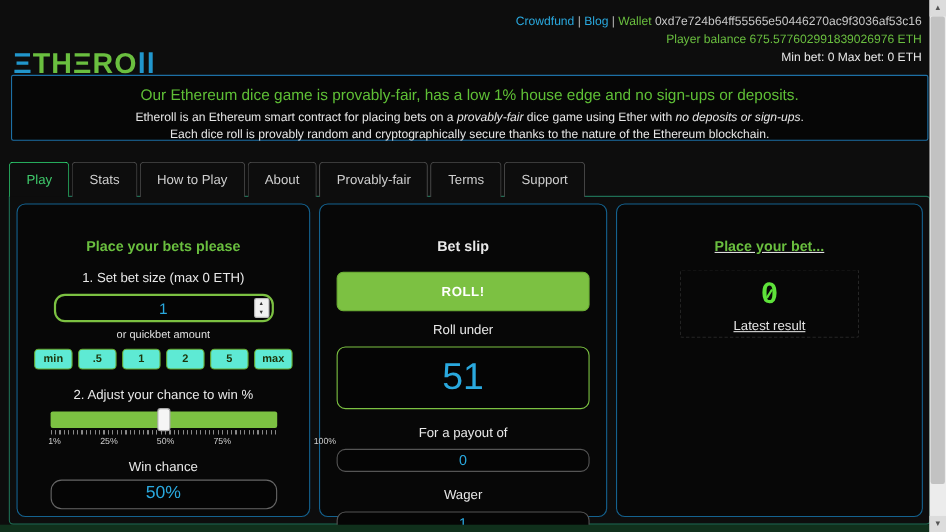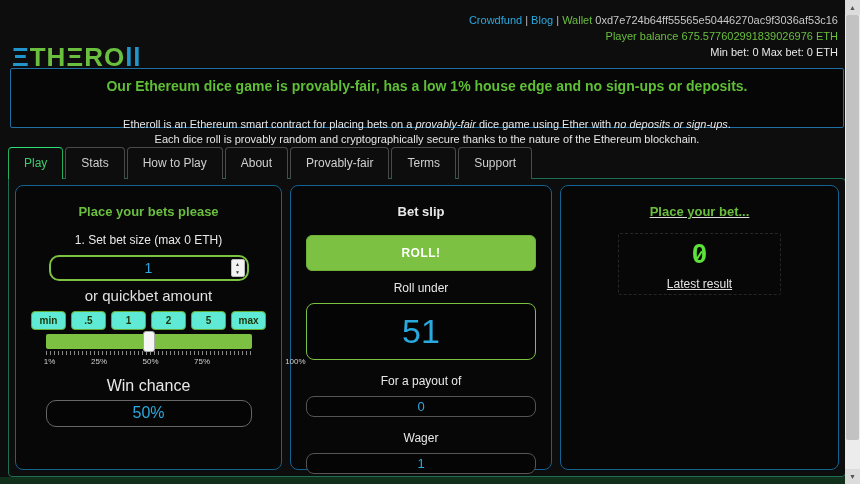--- a/index.html
+++ b/index.html
@@ -22,21 +22,21 @@
   .hdr-sep { color:#bbb; }
   .wallet-addr { color:#c8c8c8; }
   .limits { color:#e8e8e8; }
 
   
   .banner {
     position:absolute; top:68px; left:10px; width:834px; height:60px;
     background:#060606; border:1px solid #1d6fa5; border-radius:2px;
     text-align:center; padding-top:9px;
   }
-  .banner h1 { font-size:14px; font-weight:700; color:#5fbf36; margin-bottom:23px; }
+  .banner h1 { font-size:14px; font-weight:400; color:#5fbf36; margin-bottom:6px; }
   .banner p  { font-size:11px; line-height:15px; color:#e6e6e6; }
   .banner i  { font-style:italic; }
 
   
   .tabs { position:absolute; top:147px; left:8px; display:flex; z-index:2; }
   .tab {
     font-size:12px; color:#cfcfcf; padding:8px 15px 9px;
     border:1px solid #4a4a4a; border-bottom:none;
     border-radius:4px 4px 0 0; margin-right:2px; background:#0d0d0d; cursor:pointer;
   }
@@ -54,61 +54,61 @@
     border:1px solid #1e6e54; border-radius:0 4px 4px 4px;
     display:flex; gap:8px; padding:6px;
   }
   .panel {
     border:1px solid #14628f; border-radius:8px; background:#070707;
     padding:14px 15px; text-align:center;
   }
   .panel-left   { width:267px; }
   .panel-middle { width:262px; }
   .panel-right  { flex:1;text-decoration:underline; }
-  .panel-title  { font-size:13px; font-weight:600; margin:4px 0 14px; color:#e8e8e8; }
+  .panel-title  { font-size:13px; font-weight:600; margin:16px 0 14px; color:#e8e8e8; }
   .panel-title.green-title { color:#6abf3f; }
   .field-label  { font-size:12px; color:#e8e8e8; margin:10px 0 8px; }
 
   
   .bet-input-wrap {
     position:relative; width:200px; margin:0 auto;
     border:2px solid #7cc142; border-radius:10px; height:26px; background:#050505;
   }
   .bet-input {
     width:100%; height:100%; background:transparent; border:none; outline:none;
     color:#2aa9df; font-size:14px; text-align:center; font-family:inherit;
   }
   .spinner {
     position:absolute; right:2px; top:2px; bottom:2px; width:14px;
     background:#f2f2f2; border:1px solid #bbb; border-radius:2px;
     display:flex; flex-direction:column;
   }
   .spin-btn { flex:1; font-size:5px; line-height:4px; color:#333; display:flex; align-items:center; justify-content:center; cursor:pointer; }
-  .quickbet-label { font-size:15px; color:#e0e0e0; margin:6px 0 7px; }
+  .quickbet-label { font-size:10px; color:#e0e0e0; margin:6px 0 7px; }
   .quickbet-row { display:flex; justify-content:center; gap:5px; }
   .qb-btn {
     background:#5eead4; color:#1c3308; border:1px solid #65a82f; border-radius:4px;
     font-size:10px; font-weight:bold; padding:3px 0; width:48px; cursor:pointer;
   }
 
   
   .slider-wrap { width:206px; margin:4px auto 0; position:relative; }
   .slider-track { height:15px; background:#7cc142; border-radius:2px; position:relative; cursor:pointer; }
   .slider-handle {
     position:absolute; top:-3px; left:50%; transform:translateX(-50%);
     width:12px; height:21px; background:#f5f5f5; border:1px solid #aaa; border-radius:3px; cursor:grab;
   }
   .slider-ruler {
     height:4px; margin-top:2px;
     background:repeating-linear-gradient(90deg,#8a8a8a 0 1px,transparent 1px 4px);
   }
   .slider-labels { position:relative; height:11px; margin-top:2px; font-size:8px; color:#cfcfcf; }
   .slider-labels span { position:absolute; transform:translateX(-50%); }
   .tick-0 { left:2%; } .tick-1 { left:26%; } .tick-2 { left:51%; } .tick-3 { left:76%; } .tick-4 { left:98%;margin-left:48px; }
-  .win-chance-label { font-size:16px; color:#e8e8e8; margin:9px 0 5px; }
+  .win-chance-label { font-size:12px; color:#e8e8e8; margin:9px 0 5px; }
   .win-chance-box {
     width:206px; margin:0 auto; border:1px solid #666; border-radius:10px;
     padding:3px 0 4px; font-size:16px; color:#2aa9df; background:#050505;
   }
 
   
   .roll-btn {
     width:100%; background:#7cc142; border:1px solid #6db136; border-radius:6px;
     color:#fff; font-weight:bold; font-size:12px; padding:10px 0; cursor:pointer; margin-top:2px;
     font-family:inherit; letter-spacing:.5px;
@@ -194,20 +194,21 @@
     </div>
     <div class="quickbet-label">or quickbet amount</div>
     <div class="quickbet-row">
       <button class="qb-btn">min</button>
       <button class="qb-btn">.5</button>
       <button class="qb-btn">1</button>
       <button class="qb-btn">2</button>
       <button class="qb-btn">5</button>
       <button class="qb-btn">max</button>
     </div>
+    <div class="field-label" style="margin-top:16px;">2. Adjust your chance to win %</div>
     <div class="slider-wrap">
       <div class="slider-track">
         <div class="slider-handle"></div>
       </div>
       <div class="slider-ruler"></div>
       <div class="slider-labels">
         <span class="tick-0">1%</span>
         <span class="tick-1">25%</span>
         <span class="tick-2">50%</span>
         <span class="tick-3">75%</span>

